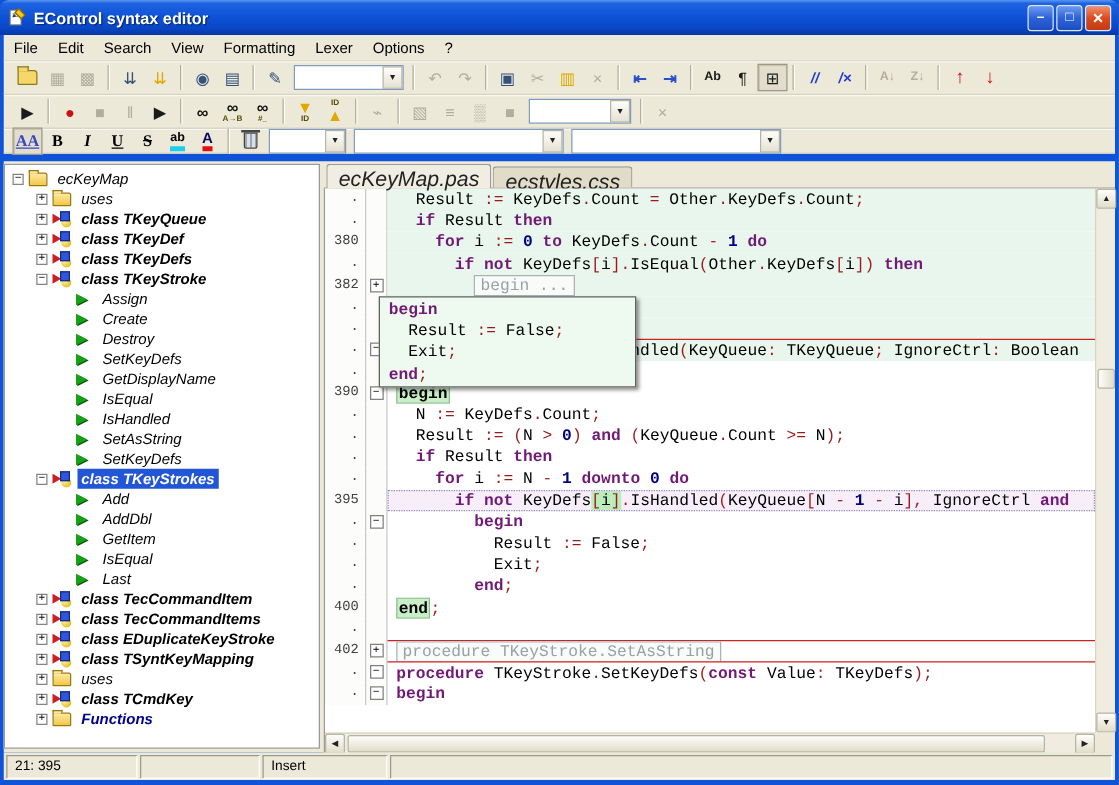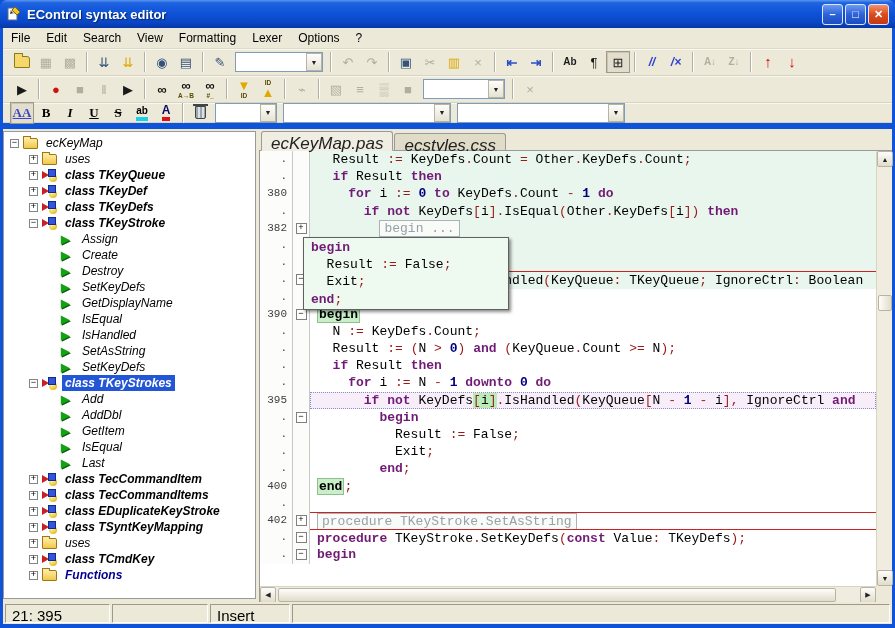--- a/index.html
+++ b/index.html
@@ -88,22 +88,22 @@
   .prow{font-family:"Liberation Mono",monospace;font-size:13px;line-height:17.2px;white-space:pre;padding:0 7px;}
   
   .vscroll{position:absolute;right:0;top:0;bottom:16px;width:16px;background:#f0ede0;border-left:1px solid #d8d4c2;}
   .hscroll{position:absolute;left:0;bottom:0;right:16px;height:16px;background:#f0ede0;border-top:1px solid #d8d4c2;}
   .sbtn{position:absolute;width:16px;height:16px;background:linear-gradient(180deg,#fdfdfb,#e2ddca);border:1px solid #b8b4a4;border-radius:2px;display:flex;align-items:center;justify-content:center;font-size:7px;color:#222;}
   .vthumb{position:absolute;left:1px;width:14px;height:16px;background:linear-gradient(90deg,#fdfdfb,#e2ddca);border:1px solid #b8b4a4;border-radius:2px;}
   .hthumb{position:absolute;top:1px;height:14px;background:linear-gradient(180deg,#fdfdfb,#e2ddca);border:1px solid #b8b4a4;border-radius:2px;}
   .corner{position:absolute;right:0;bottom:0;width:16px;height:16px;background:#ece9d8;}
   
   .statusbar{position:absolute;left:3px;right:3px;bottom:4px;height:22px;background:#ece9d8;display:flex;gap:2px;padding:2px 2px 1px 2px;}
-  .spanel{border:1px solid;border-color:#9d9a88 #fff #fff #9d9a88;font-size:15px;padding:2px 6px;color:#000;white-space:nowrap;}
-  .sp1{width:105px;} .sp2{width:96px;} .sp3{width:80px;} .sp4{flex:1;}
+  .spanel{border:1px solid;border-color:#9d9a88 #fff #fff #9d9a88;font-size:11px;padding:2px 6px;color:#000;white-space:nowrap;}
+  .sp1{width:105px;} .sp2{width:96px;} .sp3{width:100px;} .sp4{flex:1;}
 </style>
 </head>
 <body>
 
 <div class="window">
 
   <div class="titlebar">
     <span style="display:inline-flex;">
       <svg width="16" height="16" viewBox="0 0 16 16">
         <rect x="2" y="2" width="9" height="12" fill="#ffffff" stroke="#5a6a8a"></rect>

